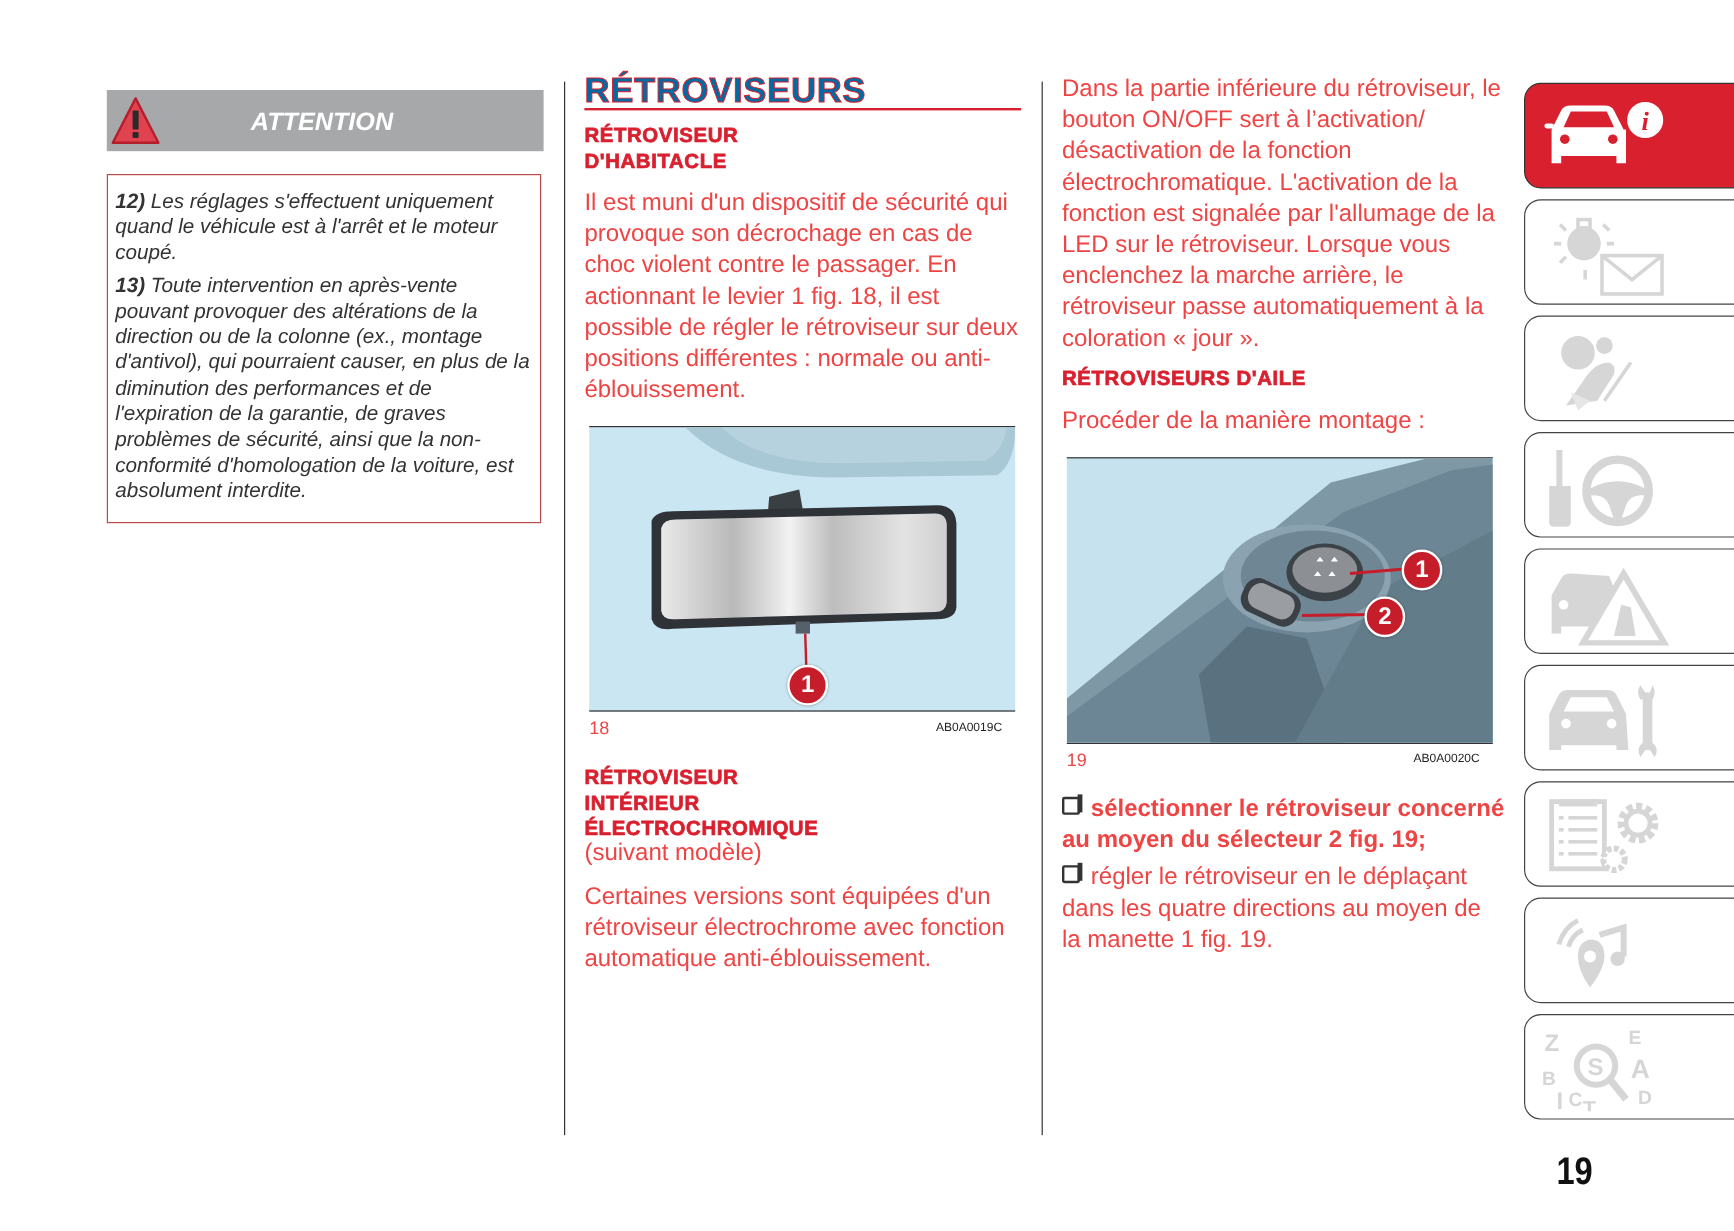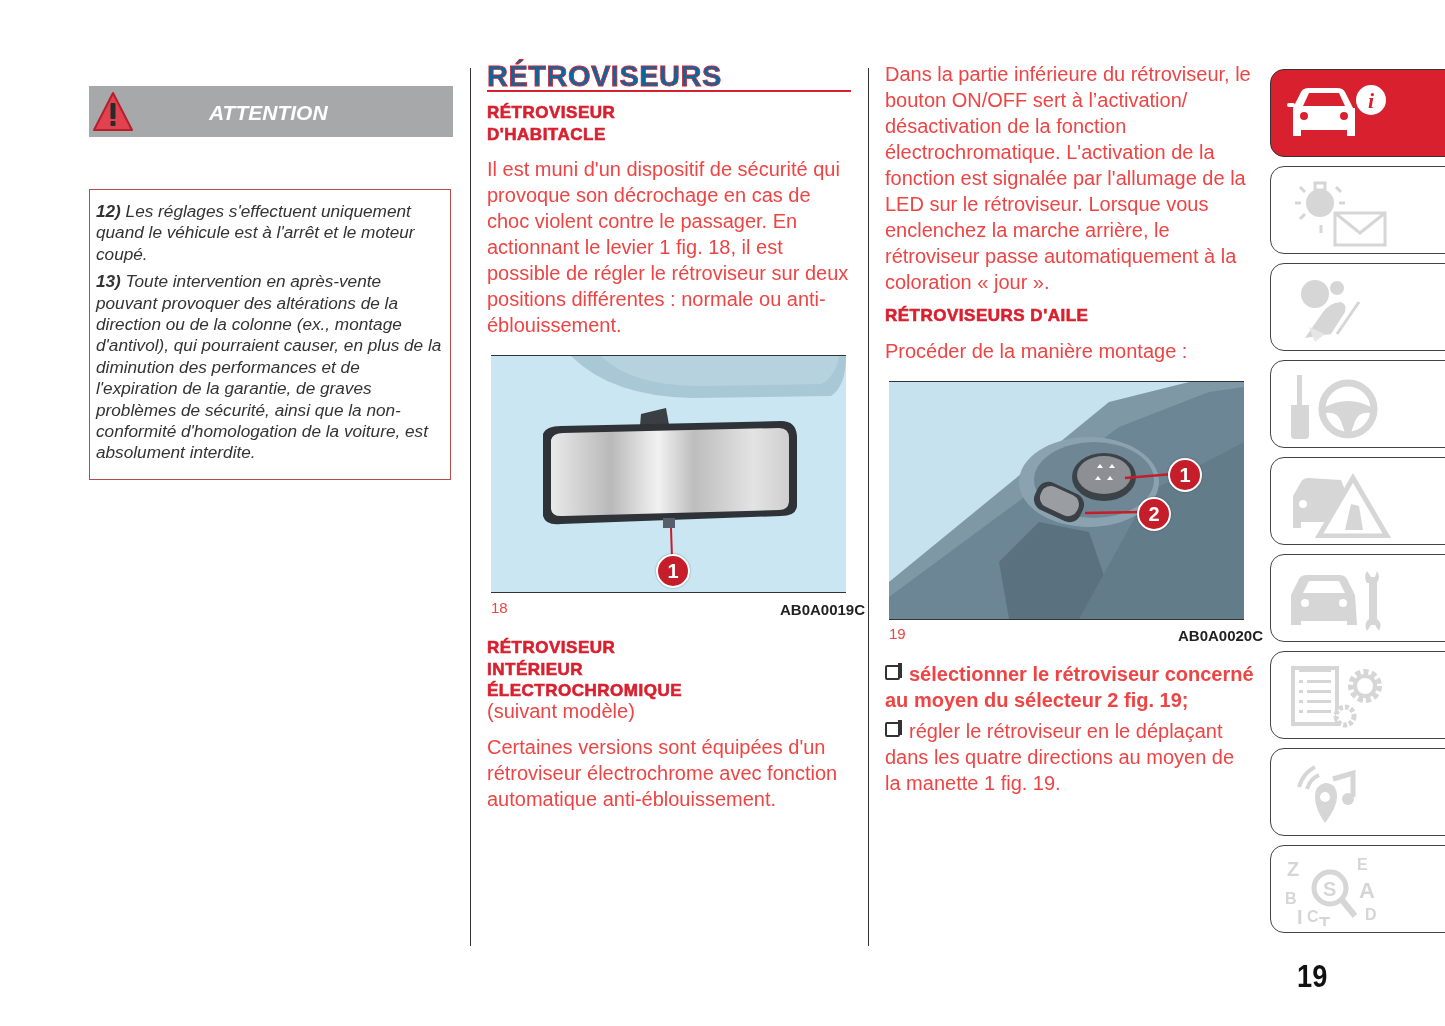--- a/index.html
+++ b/index.html
@@ -1,36 +1,36 @@
 <!DOCTYPE html>
 <html><head>
 <meta charset="utf-8">
 <style>
   html, body { margin:0; padding:0; background:#ffffff; }
   body { width:1445px; height:1026px; position:relative; overflow:hidden; font-family:"Liberation Sans", sans-serif; color:#333; }
   .abs { position:absolute; }
   .vdiv { position:absolute; width:1px; background:#333; top:68px; height:878px; }
 
   
-  .att-head { left:89px; top:86px; width:364px; height:51px; background:#a7a8aa; }
+  .att-head { left:89px; top:75px; width:364px; height:51px; background:#a7a8aa; }
   .att-title { position:absolute; left:120px; top:15px; font-size:21px; font-style:italic; font-weight:bold; color:#fff; }
   .att-icon { position:absolute; left:2px; top:4px; }
-  .att-box { left:89px; top:145px; width:362px; height:291px; border:1.5px solid #b94a4a; box-sizing:border-box; padding:11px 7px 0 6px;margin-top:44px; }
+  .att-box { left:89px; top:145px; width:362px; height:291px; border:1.5px solid #b94a4a; box-sizing:border-box; padding:11px 7px 0 6px; }
   .att-box p { margin:0 0 6px 0; font-size:17.2px; line-height:21.4px; font-style:italic; color:#333; }
   .att-box b { font-weight:bold; }
 
   
   .h1 { font-family:"Liberation Sans", sans-serif; font-weight:900; color:#0369a1; font-size:29px; letter-spacing:0.5px; line-height:32px; -webkit-text-stroke:0.8px #d9202f; }
   .h2 { font-family:"Liberation Sans", sans-serif; font-weight:900; color:#d9202f; font-size:17px; line-height:21.5px; letter-spacing:0.5px; -webkit-text-stroke:0.6px #d9202f; }
   .body { font-size:20px; line-height:26px; color:#ef4444; }
   .body p { margin:0; }
 
   .fig { background:#c9e6f2; border-top:1.5px solid #333; border-bottom:1.5px solid #333; overflow:hidden; }
   .cap-num { font-size:15px; color:#ef4444; }
-  .cap-code { font-size:15px; font-weight:bold; color:#222; }
+  .cap-code { font-size:10px; font-weight:normal; color:#222; }
 
   .callout { width:30px; height:30px; border-radius:50%; background:#c51d2a; border:2px solid #fff; color:#fff; font-weight:bold; font-size:20px; text-align:center; line-height:30px; position:absolute; box-shadow:0 0 2px rgba(0,0,0,0.4); }
 
   .bullet { display:inline-block; width:11px; height:11px; border:2px solid #333; border-radius:2px; margin-right:9px; vertical-align:1px; position:relative; }
   .bullet::after { content:""; position:absolute; right:-4px; top:-4px; width:4px; height:15px; background:#333; transform:none; }
 
   
   .tab { position:absolute; left:1270px; width:190px; height:88px; border:1.5px solid #444; border-radius:14px; box-sizing:border-box; background:#fff; }
   .tab.active { background:#d9202f; border-color:#333; }
   .tab svg { position:absolute; left:14px; top:8px; }

